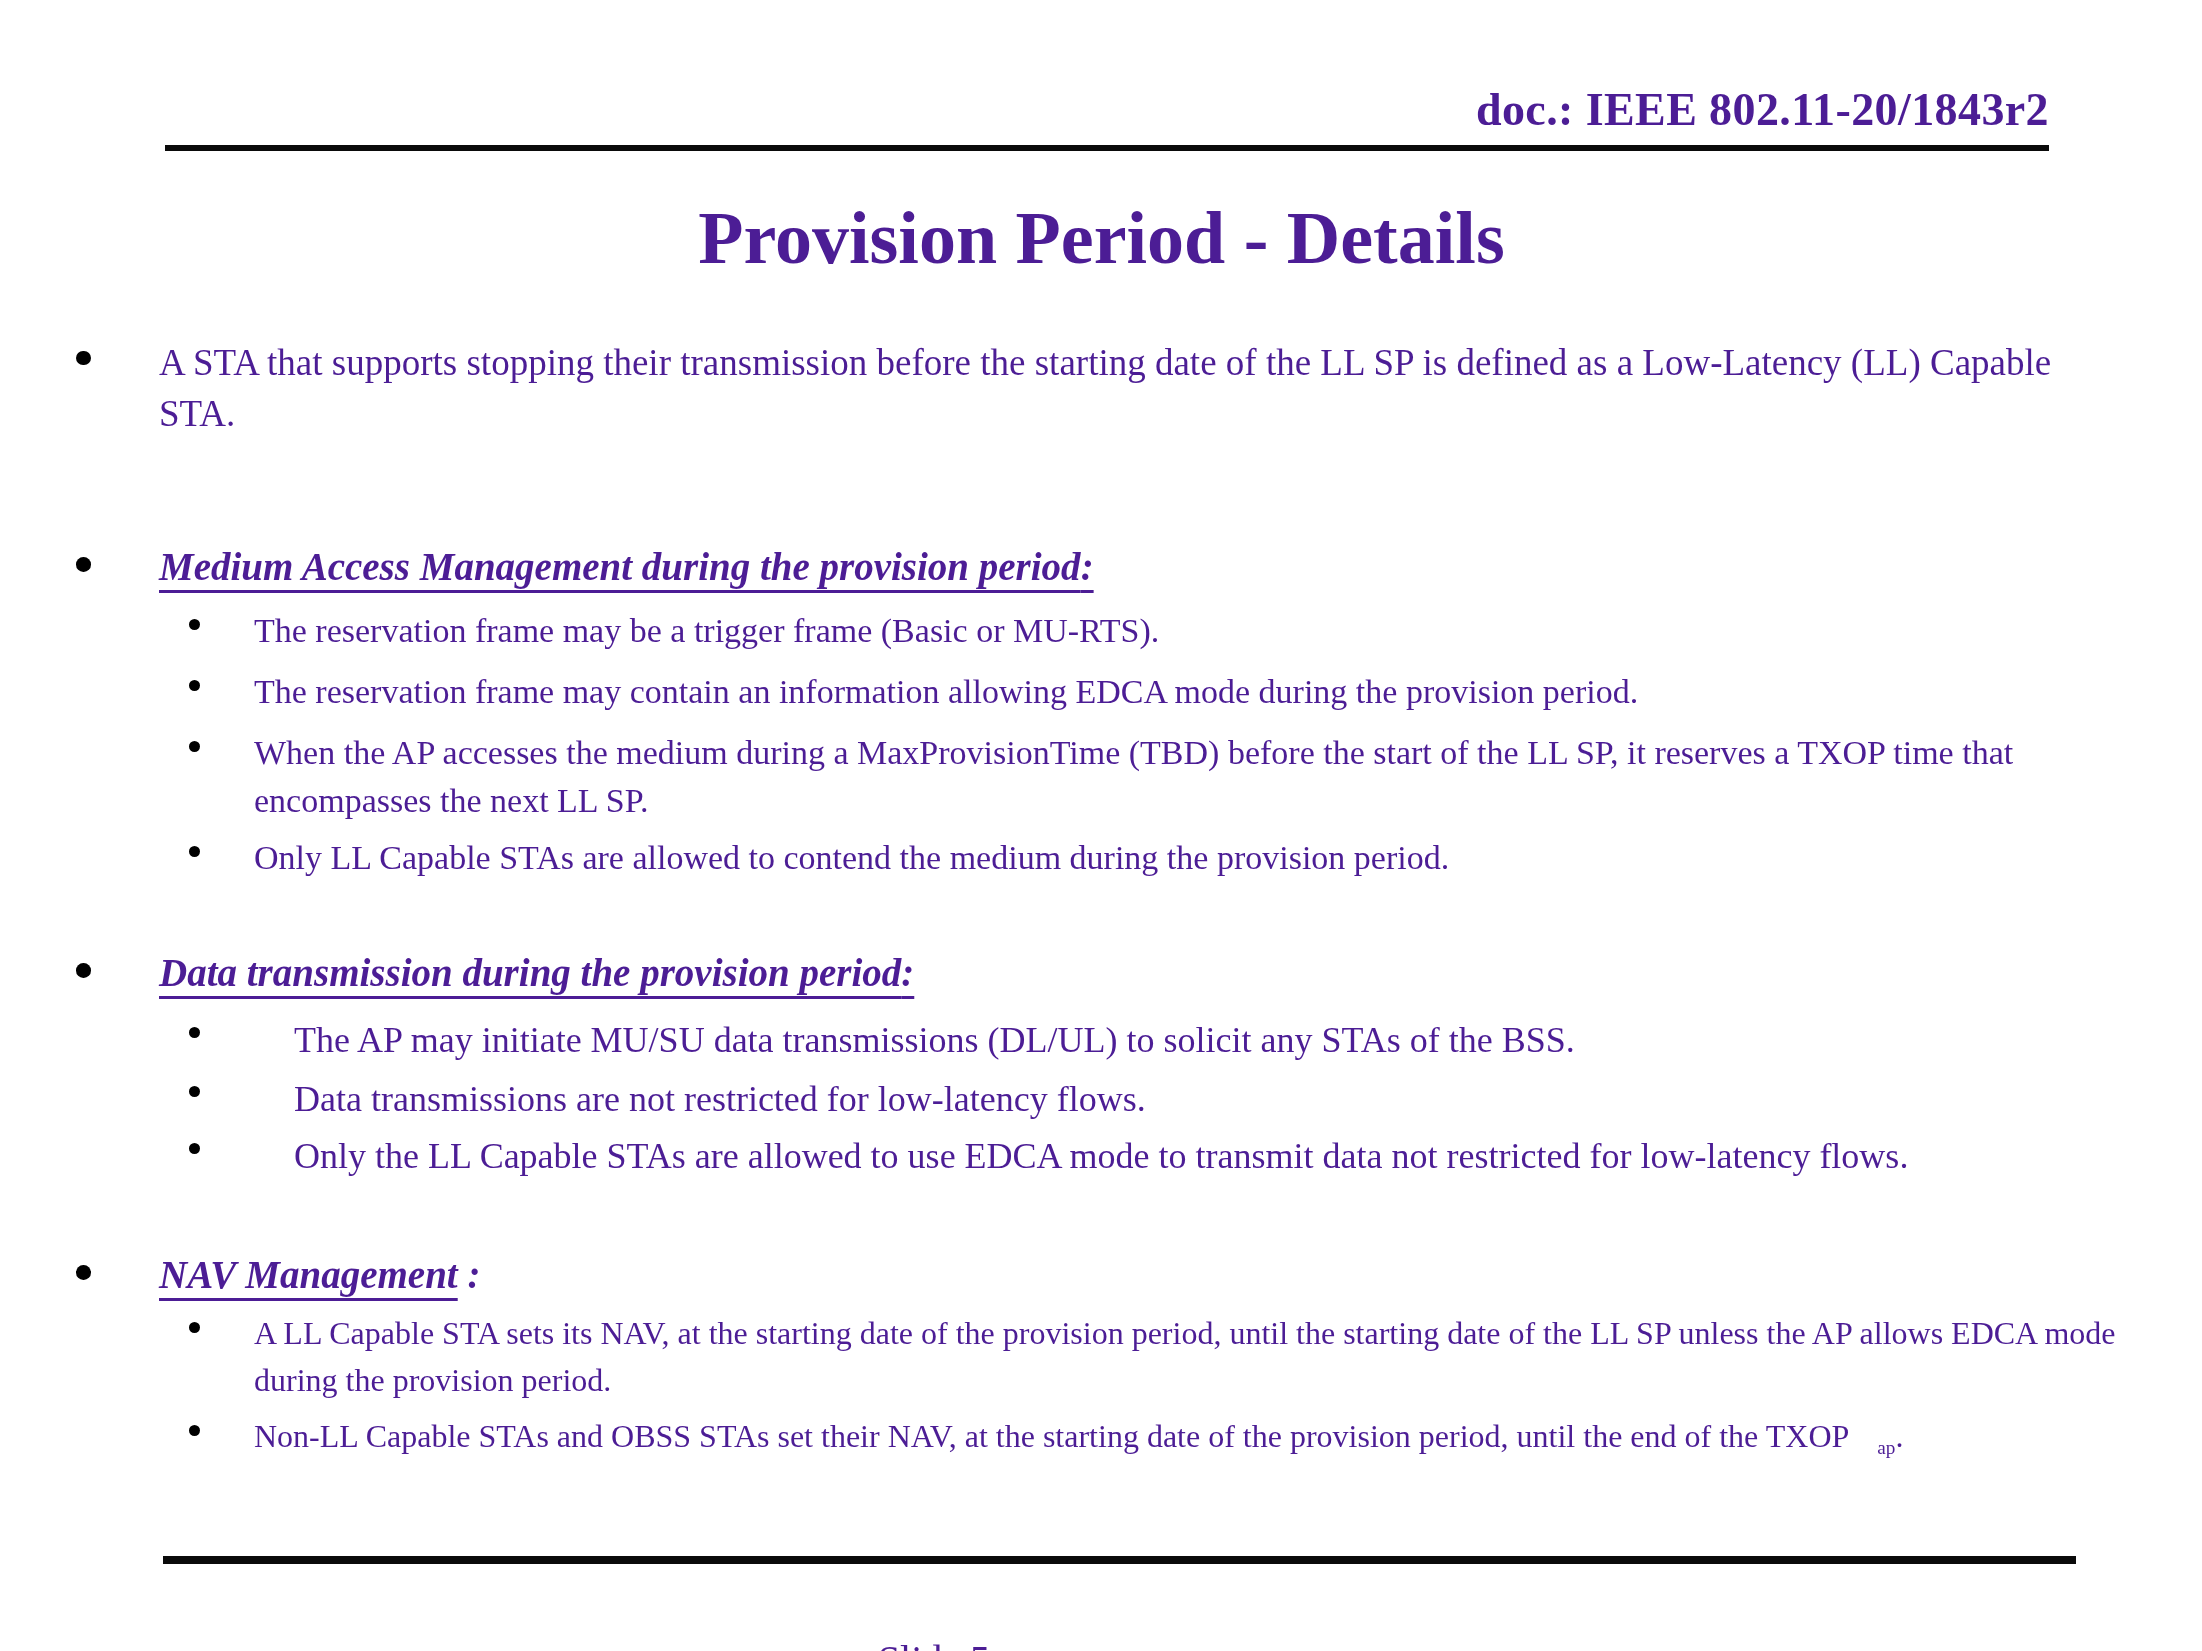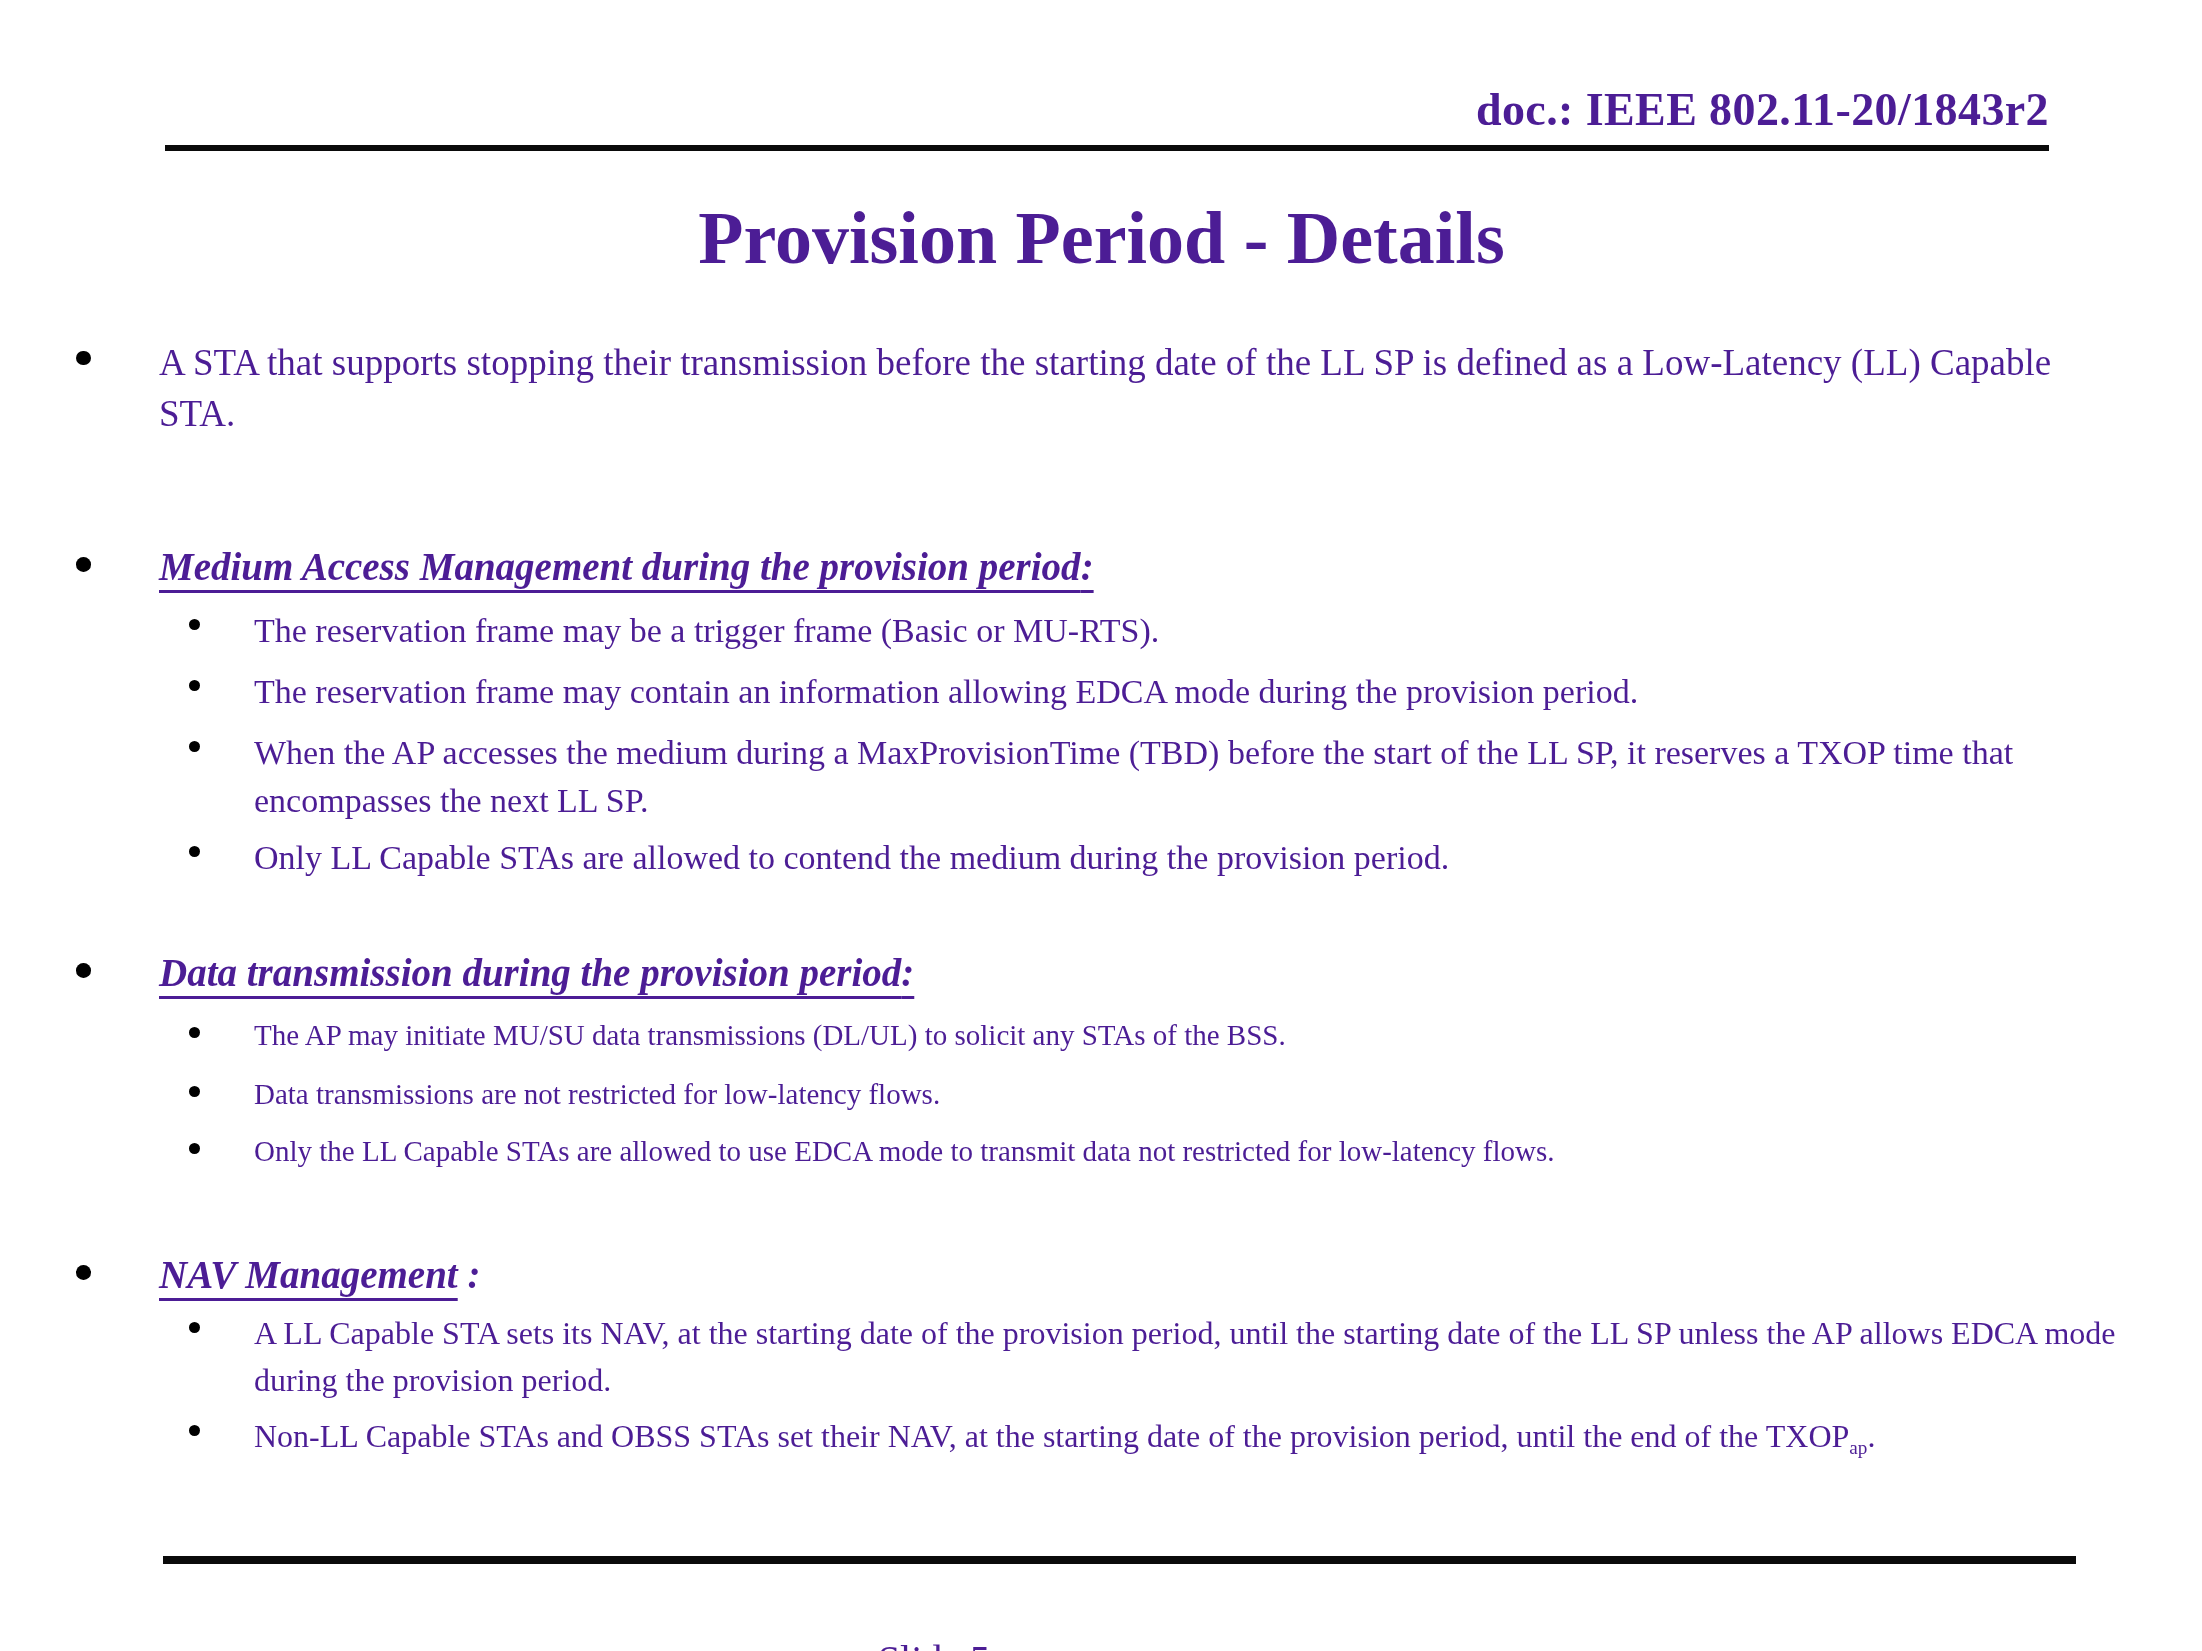--- a/index.html
+++ b/index.html
@@ -49,28 +49,28 @@
   .heading .mkcol { padding-top: 17px; }
   .u {
     text-decoration: underline;
     text-decoration-thickness: 3.4px;
     text-underline-offset: 9.5px;
     text-decoration-skip-ink: none;
   }
   .colon { text-decoration: none; }
 
   .s1b .txt { font-size: 34px; line-height: 1.42; }
-  .s2b .txt { font-size: 29px; line-height: 1.4; }
+  .s2b .txt { font-size: 36px; line-height: 1.4; margin-left: 40px; }
   .s3b .txt { font-size: 32px; line-height: 1.48; }
 
   .w-s1b3 .txt { width: 1940px; }
   .w-s3b1 .txt { width: 1906px; }
   .w-s3b2 .txt { width: 1846px; }
 
-  sub { font-size: 0.6em; line-height: 0; }
+  sub { font-size: 0.6em; line-height: 0; margin-left: 28px; }
 
   
   .pos-intro { top: 337px; }
   .pos-h1   { top: 540px; }
   .pos-s1b1 { top: 607px; }
   .pos-s1b2 { top: 668px; }
   .pos-s1b3 { top: 729px; }
   .pos-s1b4 { top: 834px; }
   .pos-h2   { top: 946px; }
   .pos-s2b1 { top: 1015px; }

